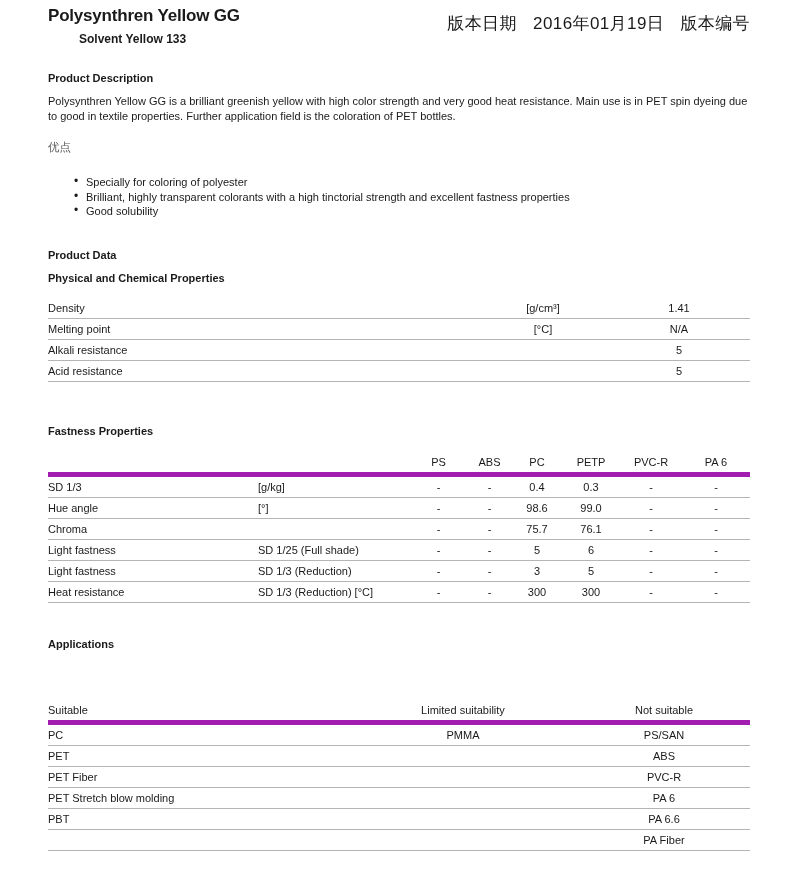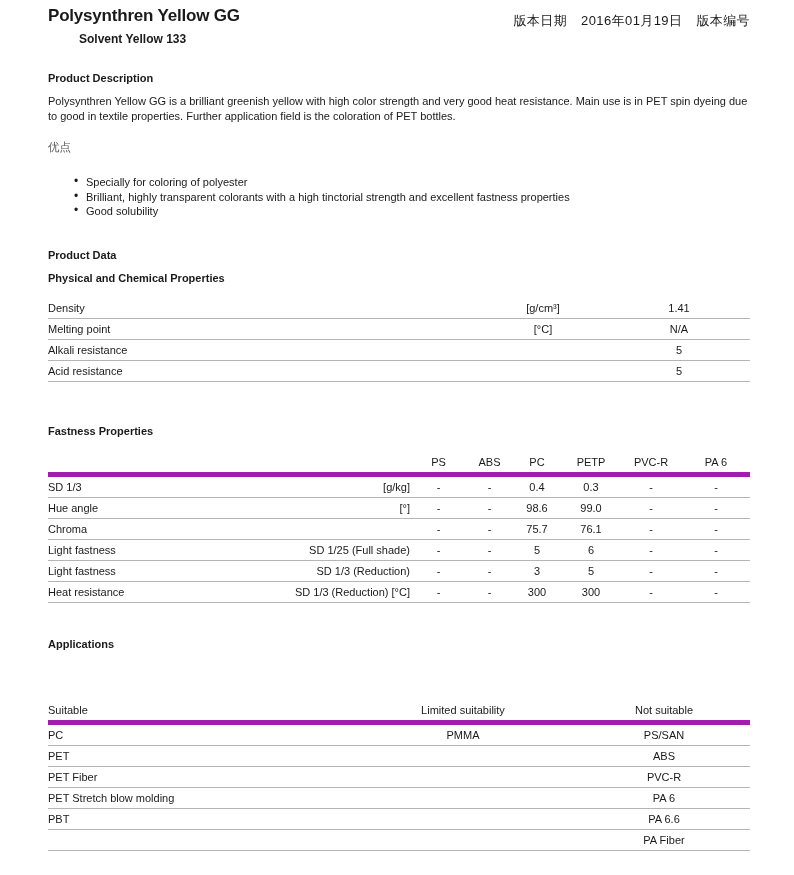--- a/index.html
+++ b/index.html
@@ -46,21 +46,21 @@
     top: 26px;
     font-size: 12px;
     font-weight: bold;
     white-space: nowrap;
     margin-left: 31px;
   }
   .revision {
     position: absolute;
     right: 0;
     top: 6px;
-    font-size: 13px;
+    font-size: 17px;
     white-space: nowrap;
     letter-spacing: 0.4px;
   }
   .revision .rev-gap { display: inline-block; width: 6px; }
   
   .sec-head {
     position: absolute;
     left: 48px;
     font-size: 11px;
     font-weight: bold;
@@ -115,21 +115,21 @@
     line-height: 20px;
     font-weight: normal;
     vertical-align: middle;
     border-bottom: 1px solid #b5b5b5;
     white-space: nowrap;
     overflow: hidden;
   }
   .tbl th { border-bottom: 5px solid #a21caf; }
   .c-left   { text-align: left; }
   .c-center { text-align: center; }
-  .c-right  { text-align: right; padding-right: 10px; }
+  .c-right  { text-align: left; padding-right: 10px; }
 
   
   .tbl-phys col.c1 { width: 430px; }
   .tbl-phys col.c2 { width: 130px; }
   .tbl-phys col.c3 { width: 142px; }
 
   
   .tbl-fast col.f1 { width: 210px; }
   .tbl-fast col.f2 { width: 152px; }
   .tbl-fast col.f3 { width: 57px; }

